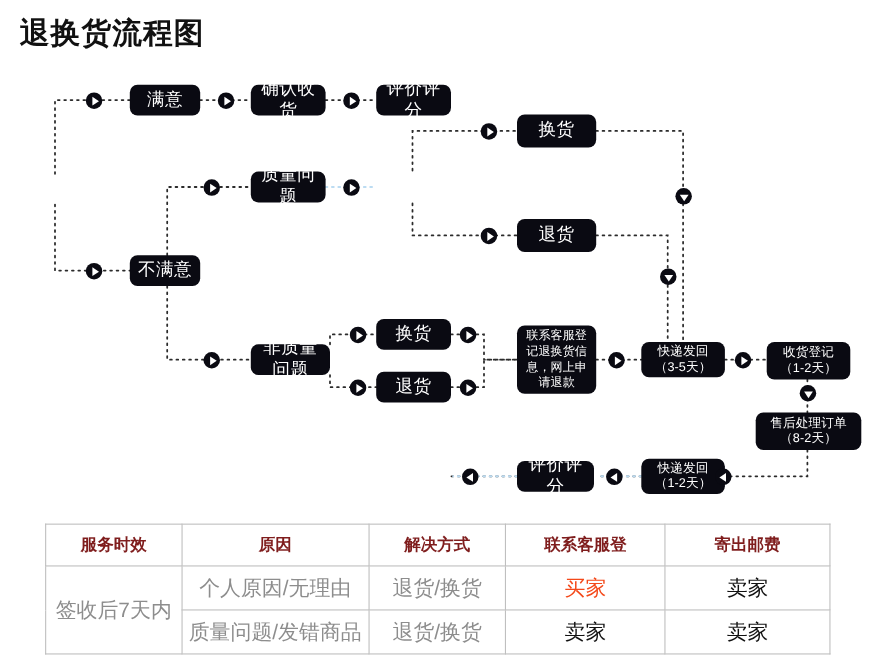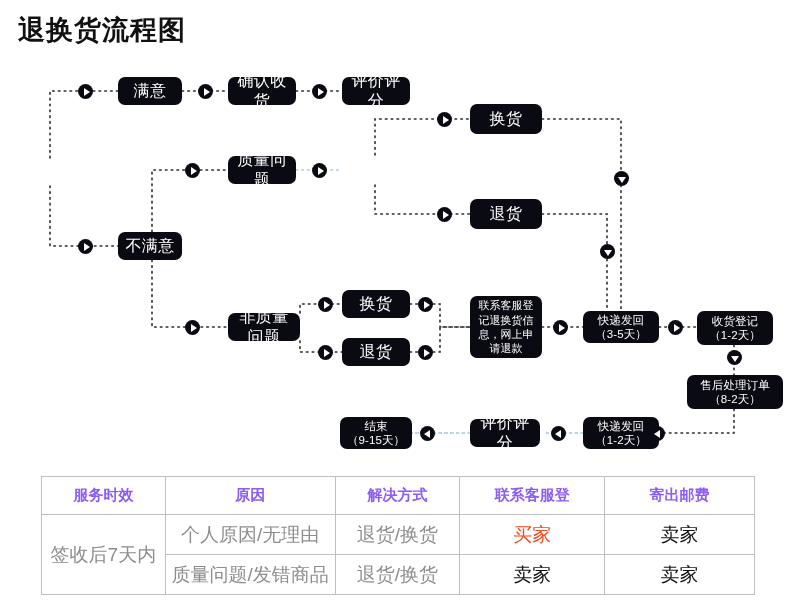--- a/index.html
+++ b/index.html
@@ -97,21 +97,21 @@
   }
   #spec-table td, #spec-table th {
     border: 1px solid #bfbfbf;
     text-align: center;
     vertical-align: middle;
     padding: 0;
     height: 40px;
     font-weight: normal;
   }
   #spec-table thead th {
-    color: #8b5cf6;
+    color: #7f1d1d;
     font-weight: bold;
     font-size: 15px;
     height: 38px;
   }
   #spec-table tbody td { color: #8d8d8d; font-size: 19px; }
   #spec-table tbody td.dark { color: #111; }
   #spec-table tbody td.accent { color: #f4491a; }
   .col-a { width: 124px; }
   .col-b { width: 170px; }
   .col-c { width: 125px; }
@@ -212,22 +212,20 @@
 （1-2天）</div>
 
   <div class="node small" style="left:687px; top:375px; width:96px; height:34px;">售后处理订单
 （8-2天）</div>
 
   <div class="node small" style="left:583px; top:417px; width:76px; height:32px;">快递发回
 （1-2天）</div>
 
   <div class="node" style="left:470px; top:419px; width:70px; height:28px;">评价评分</div>
 
-  <div class="node small" style="left:340px; top:417px; width:72px; height:32px;">结束
-（9-15天）</div>
 
   <div class="marker right" style="left:78px;  top:84px;"></div>
   <div class="marker right" style="left:78px;  top:239px;"></div>
   <div class="marker right" style="left:198px; top:84px;"></div>
   <div class="marker right" style="left:312px; top:84px;"></div>
   <div class="marker right" style="left:185px; top:163px;"></div>
   <div class="marker right" style="left:185px; top:320px;"></div>
   <div class="marker right" style="left:312px; top:163px;"></div>
   <div class="marker right" style="left:437px; top:112px;"></div>
   <div class="marker right" style="left:437px; top:207px;"></div>

